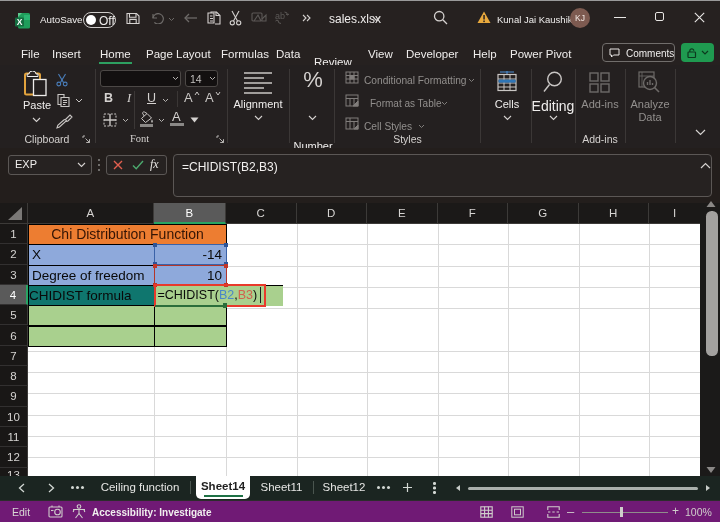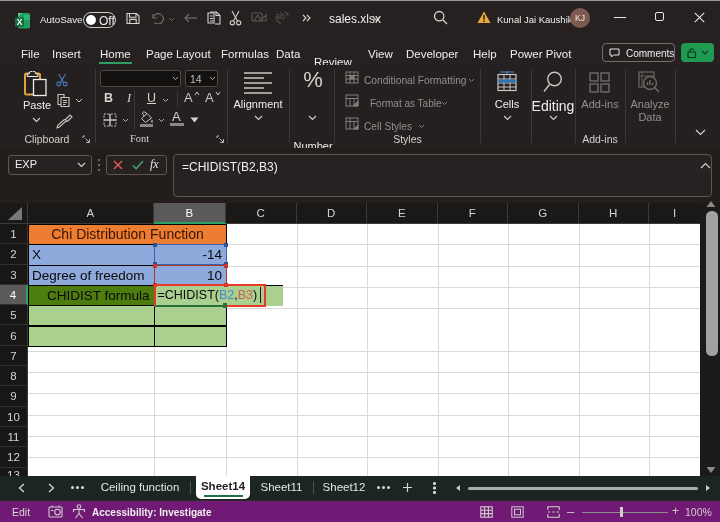--- a/index.html
+++ b/index.html
@@ -389,21 +389,21 @@
     <div class="abs" style="left:437.5px;top:21px;width:1px;height:252px;background:#d9d9d9;"></div>
     <div class="abs" style="left:508px;top:21px;width:1px;height:252px;background:#d9d9d9;"></div>
     <div class="abs" style="left:578.5px;top:21px;width:1px;height:252px;background:#d9d9d9;"></div>
     <div class="abs" style="left:649px;top:21px;width:1px;height:252px;background:#d9d9d9;"></div>
 
     <div class="cell" style="left:28px;top:21px;width:199px;height:21.3px;background:#ed7d31;color:#351505;text-align:center;line-height:19.5px;font-size:14px;">Chi Distribution Function</div>
     <div class="cell" style="left:28px;top:41.3px;width:126.5px;height:21.3px;background:#8ea9db;line-height:20px;padding-left:3px;">X</div>
     <div class="cell" style="left:153.5px;top:41.3px;width:73.5px;height:21.3px;background:#8ea9db;line-height:20px;text-align:right;padding-right:4px;">-14</div>
     <div class="cell" style="left:28px;top:61.6px;width:126.5px;height:21.3px;background:#8ea9db;line-height:20px;padding-left:3px;">Degree of freedom</div>
     <div class="cell" style="left:153.5px;top:61.6px;width:73.5px;height:21.3px;background:#8ea9db;line-height:20px;text-align:right;padding-right:4px;">10</div>
-    <div class="cell" style="left:28px;top:81.9px;width:126.5px;height:21.3px;background:#4d7c0f;line-height:20px;padding-left:18px;">CHIDIST formula</div>
+    <div class="cell" style="left:28px;top:81.9px;width:126.5px;height:21.3px;background:#0f766e;line-height:20px;padding-left:0;">CHIDIST formula</div>
     <div class="cell" style="left:28px;top:102.2px;width:126.5px;height:21.3px;background:#a9d08e;"></div>
     <div class="cell" style="left:153.5px;top:102.2px;width:73.5px;height:21.3px;background:#a9d08e;"></div>
     <div class="cell" style="left:28px;top:122.5px;width:126.5px;height:21.3px;background:#a9d08e;"></div>
     <div class="cell" style="left:153.5px;top:122.5px;width:73.5px;height:21.3px;background:#a9d08e;"></div>
 
     <div class="abs" style="left:153.5px;top:81.9px;width:129.5px;height:21.3px;background:#a9d08e;border-top:1px solid #000;box-sizing:border-box;"></div>
     <div class="abs" style="left:157.5px;top:84.5px;font-size:12.5px;color:#0a0a0a;">=CHIDIST(<span style="color:#4a86c8;">B2</span>,<span style="color:#d2604e;">B3</span>)</div>
     <div class="abs" style="left:260px;top:84px;width:1px;height:16px;background:#1a1a1a;"></div>
 
     <div class="abs" style="left:153.5px;top:41.3px;width:73px;height:20.8px;border:1.5px solid #3a62a8;box-sizing:border-box;"></div>

